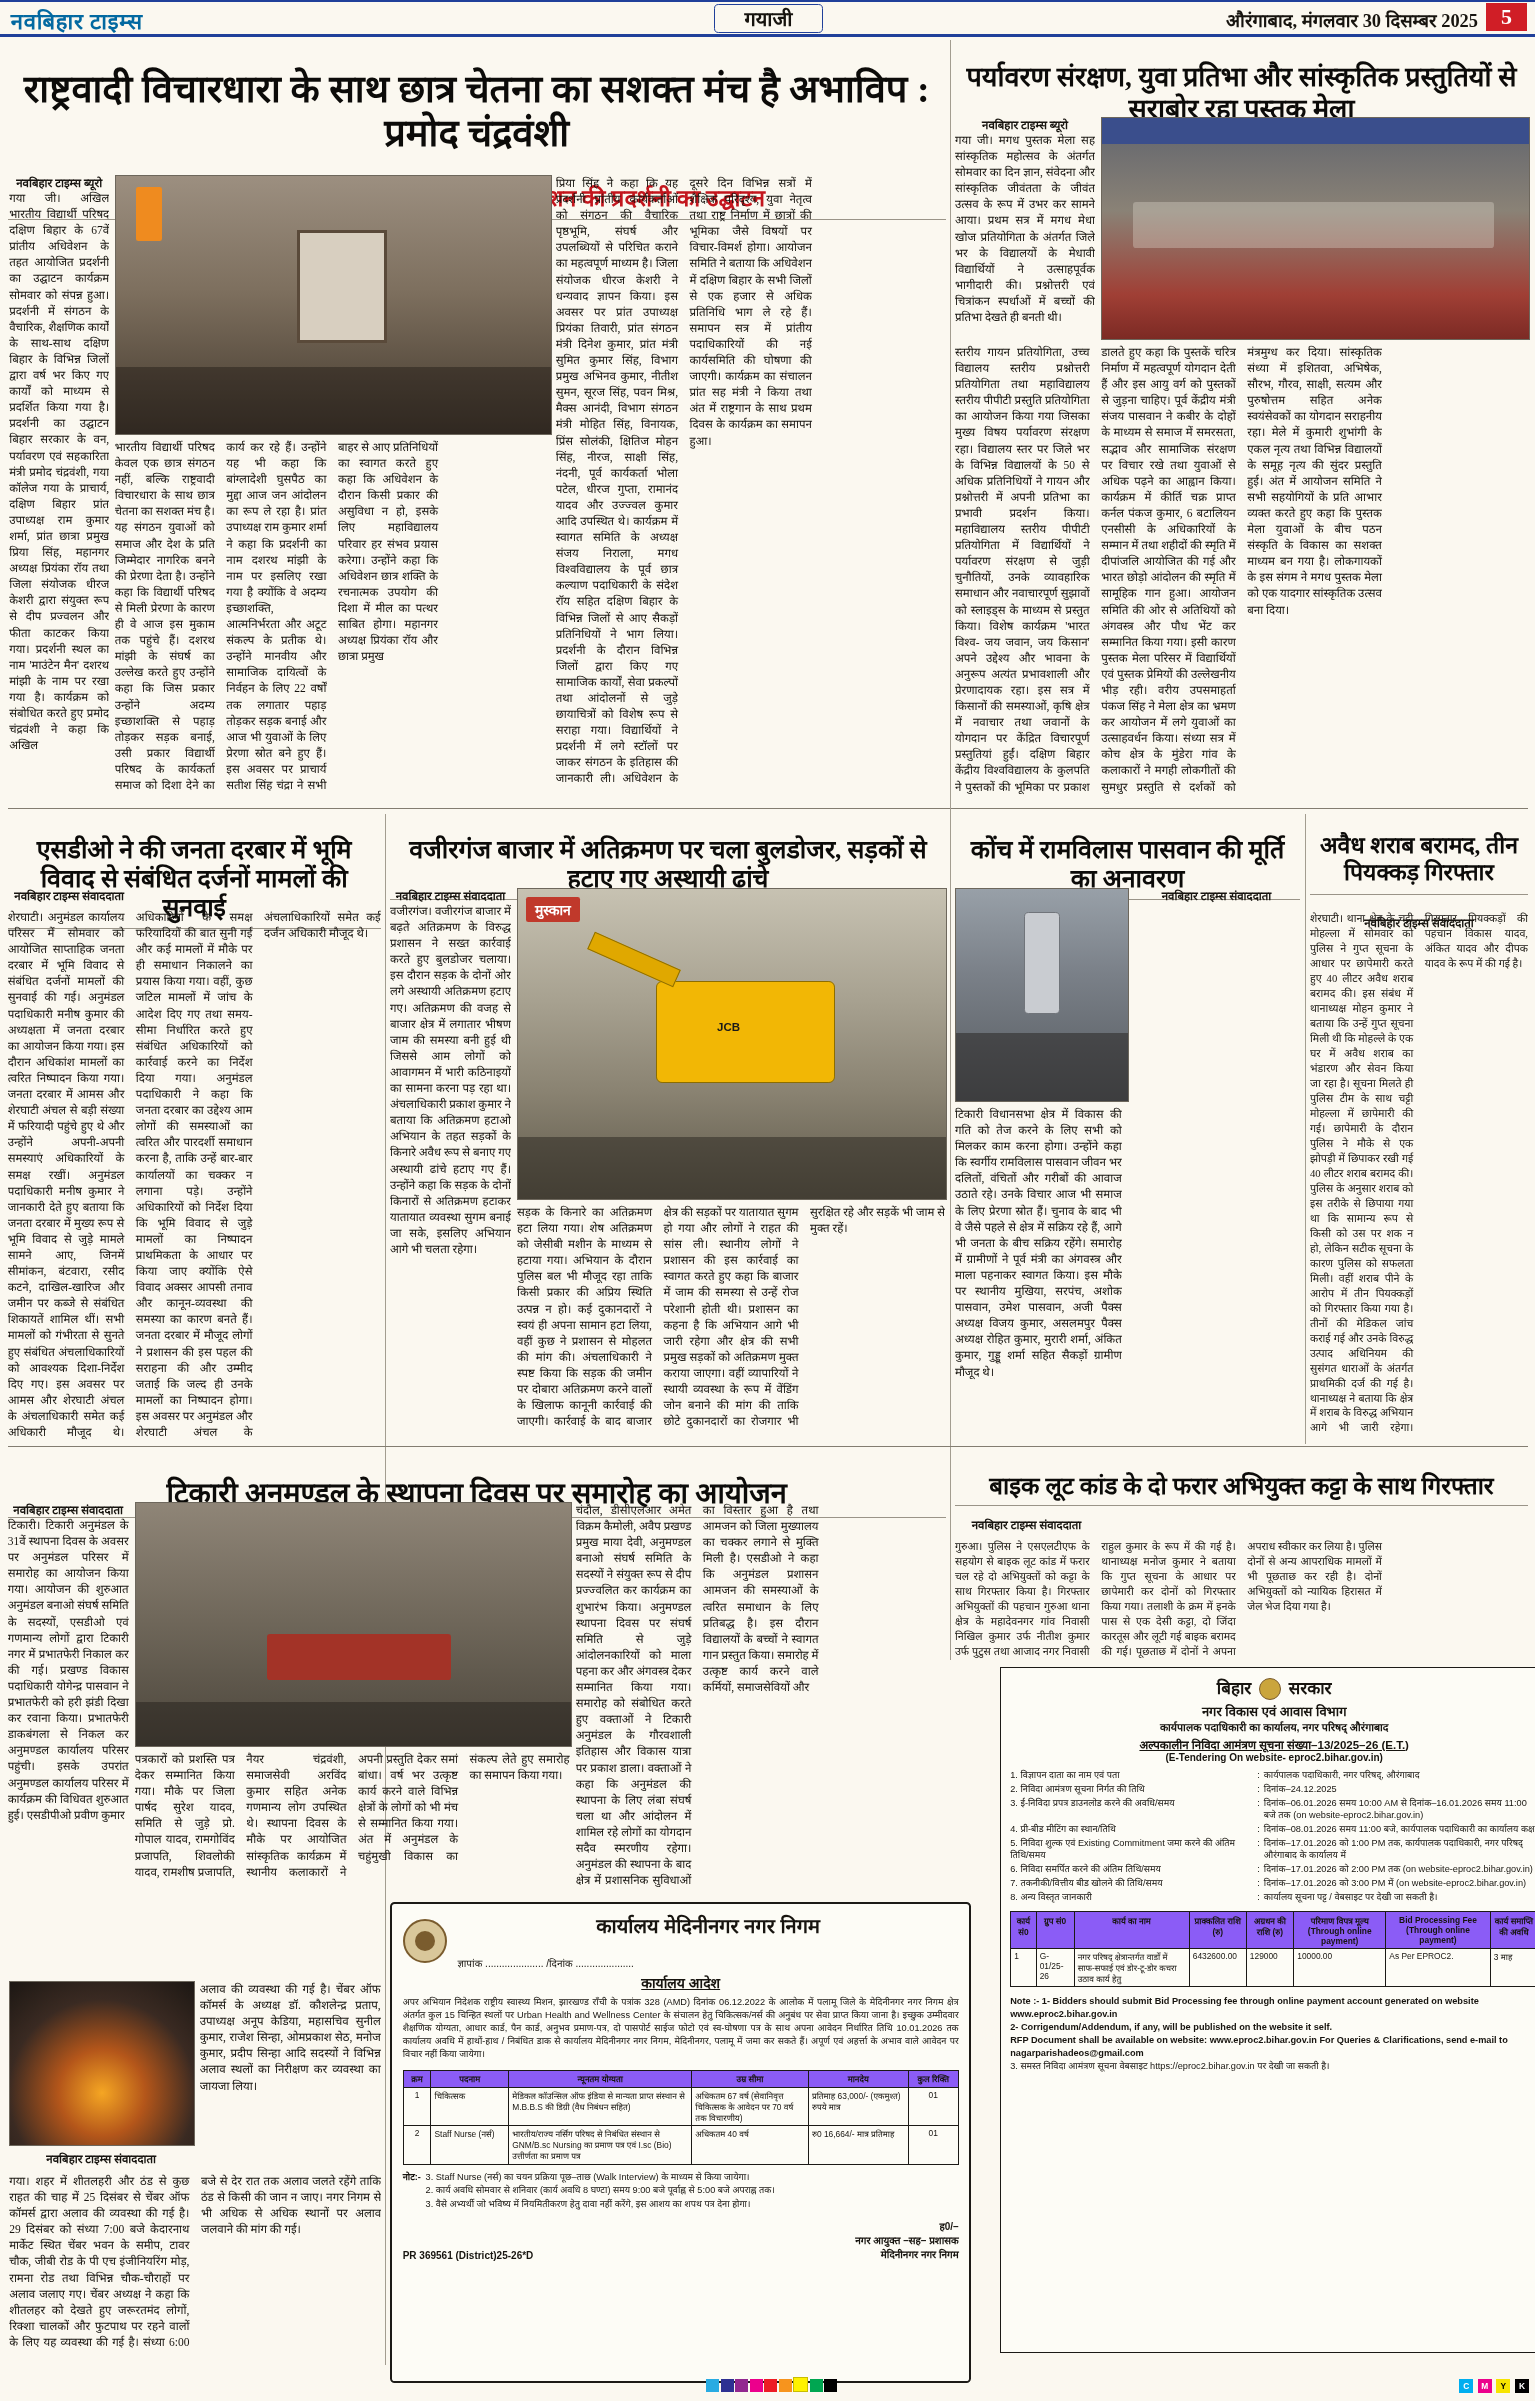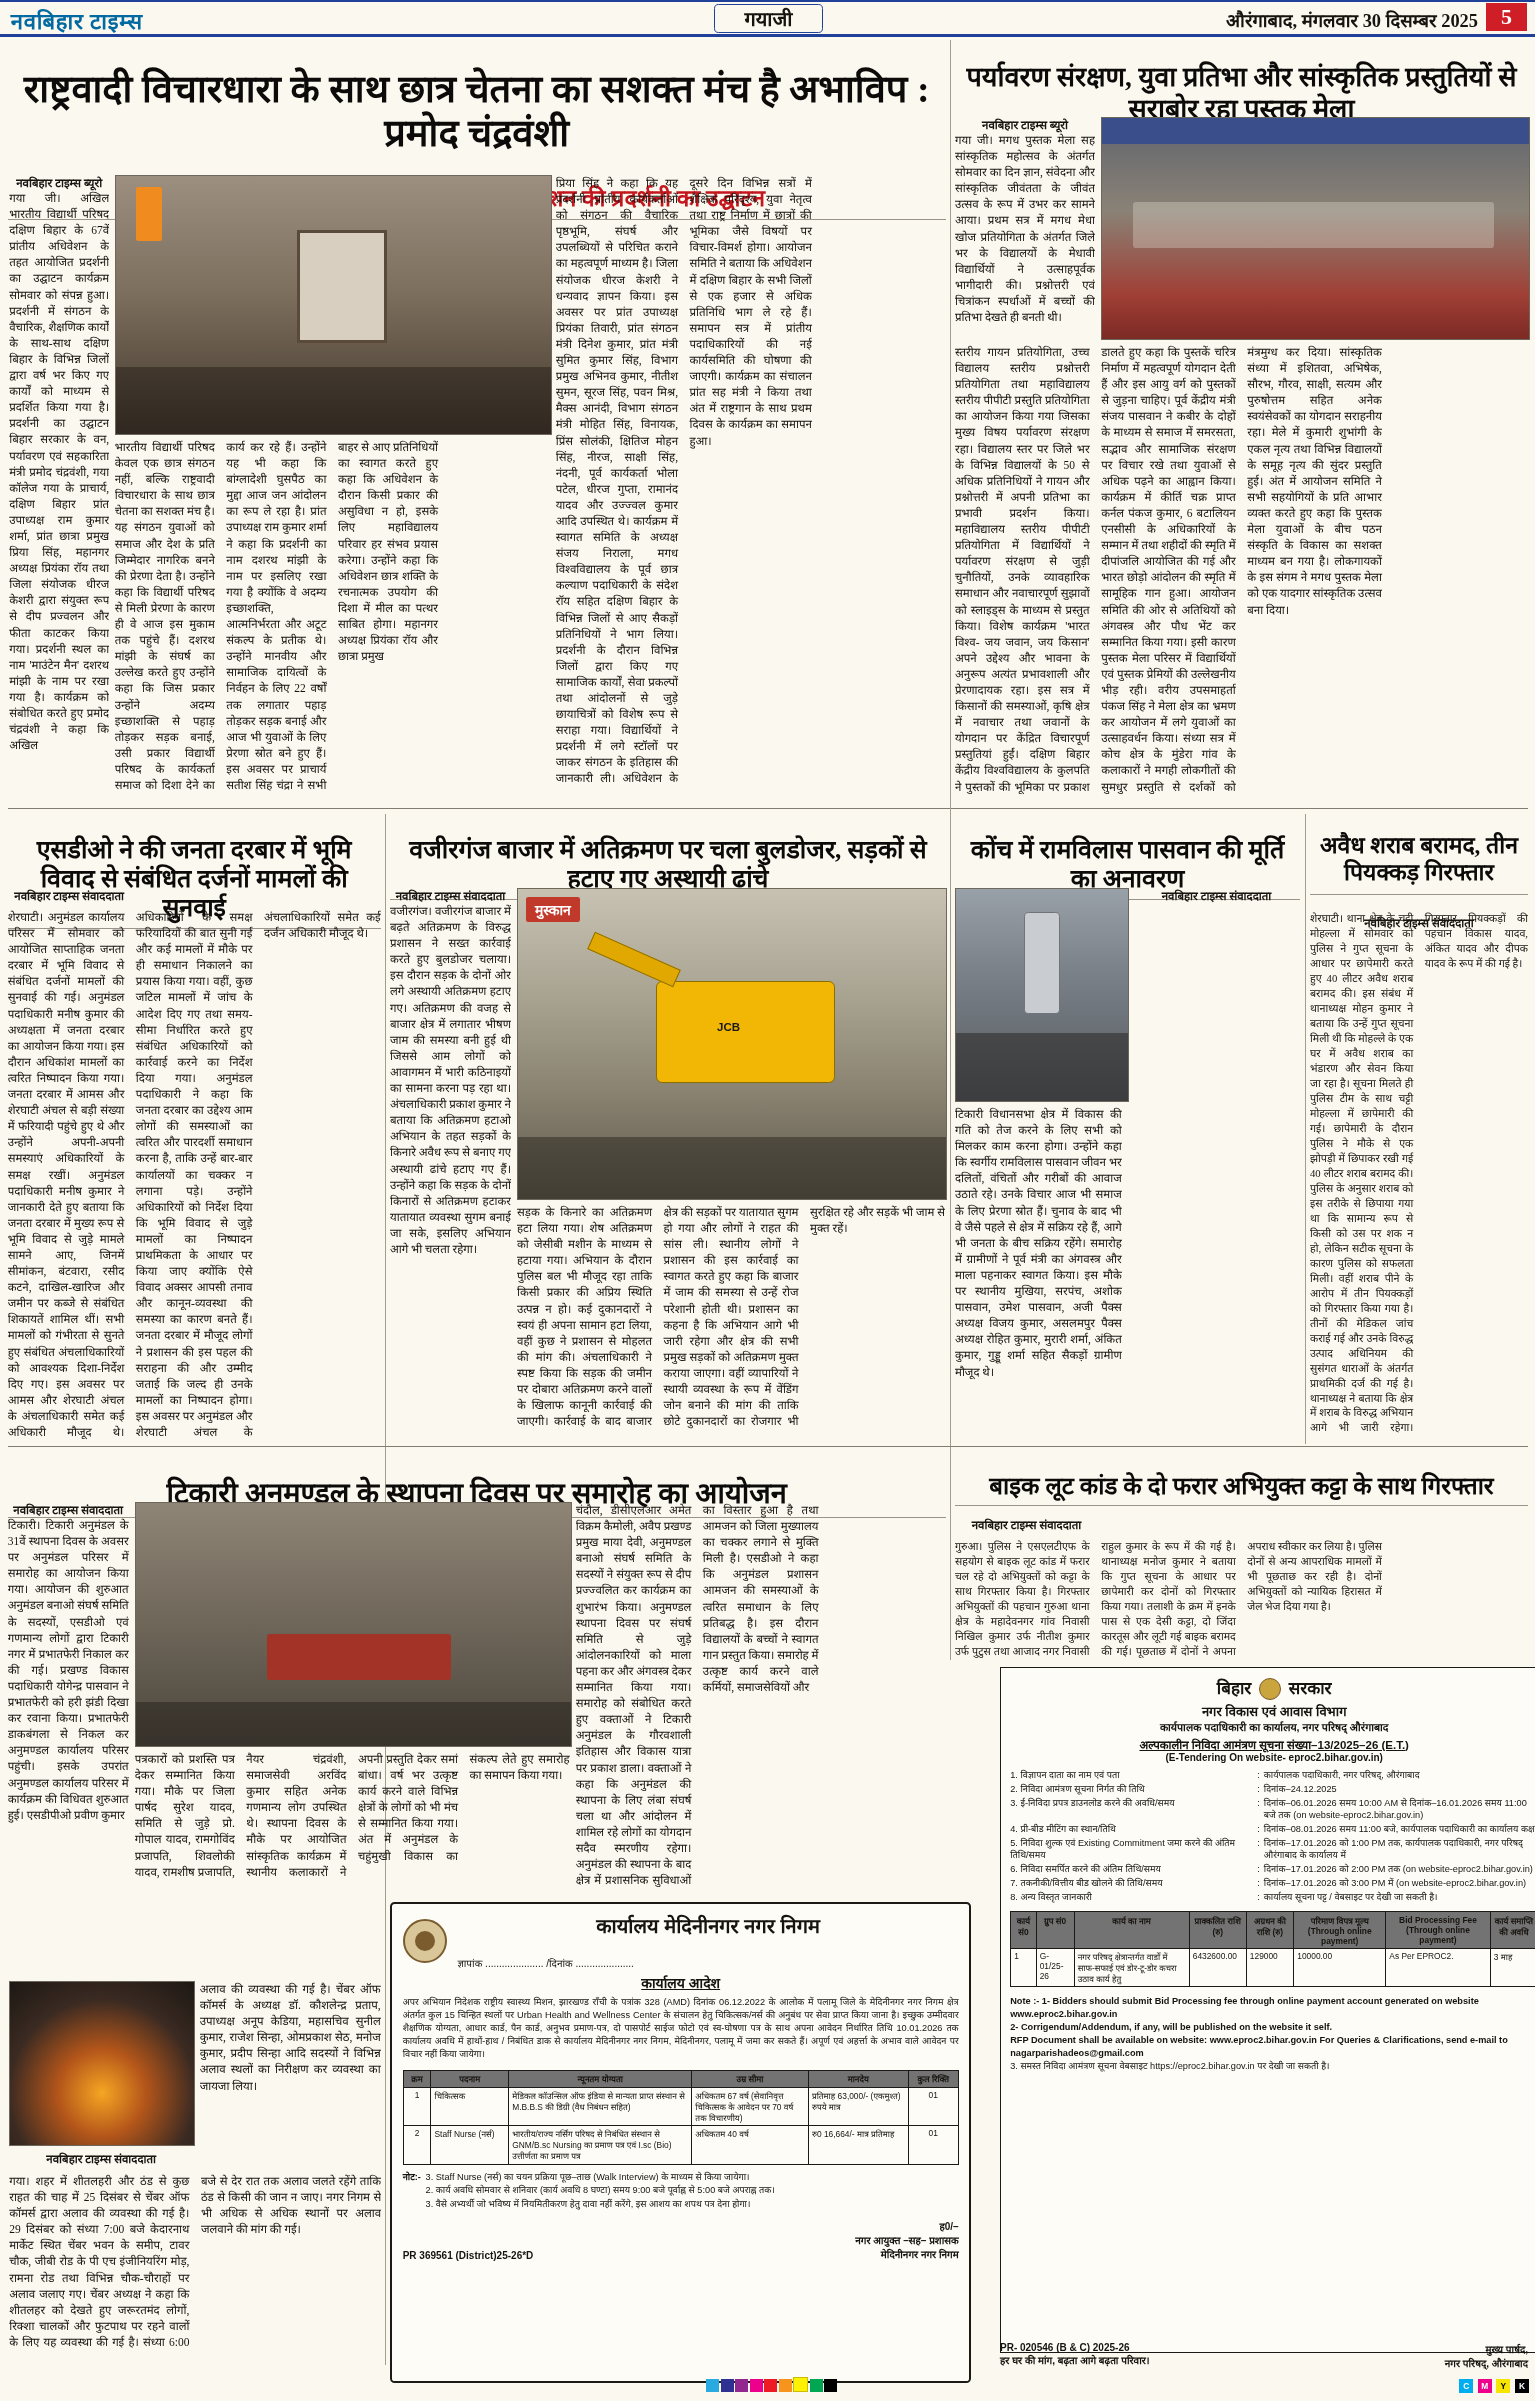--- a/index.html
+++ b/index.html
@@ -28,21 +28,21 @@
   .photo{position:absolute;border:0.8px solid #6d675c;overflow:hidden;}
   .shape{position:absolute;}
   .shop-sign{position:absolute;left:7.7px;top:7.7px;background:#c0392b;color:#fff;font-family:"Liberation Sans",sans-serif;
              font-weight:700;font-size:14px;padding:3.1px 9.2px;border-radius:2.3px;}
   .jcb-text{position:absolute;color:#1a1a1a;background:#f2b705;font-family:"Liberation Sans",sans-serif;
             font-weight:700;font-size:11.5px;padding:1.5px 6.1px;}
   
   .notice{position:absolute;border:1.5px solid #1c1a17;background:#fdfcf6;font-family:"Liberation Sans","DejaVu Sans",sans-serif;}
   .notice table{border-collapse:collapse;width:100%;font-size:8.4px;}
   .notice th,.notice td{border:0.8px solid #1c1a17;padding:2.3px 3.1px;vertical-align:top;text-align:left;}
-  .notice th{text-align:center;font-weight:700;background:#737373;}
+  .notice th{text-align:center;font-weight:700;background:#8b5cf6;}
   .tender-item{display:flex;font-size:9.2px;line-height:1.35;margin:1.5px 0;}
   .tender-item .lab{flex:0 0 46%;}
   .tender-item .sep{flex:0 0 10.7px;text-align:center;}
   .tender-item .val{flex:1;}
   .pre{white-space:pre-line;}
   .seal{width:40px;height:40px;border-radius:50%;border:2.3px solid #7a5c2e;background:#d9c79a;
         display:flex;align-items:center;justify-content:center;}
   .seal-inner{width:20px;height:20px;border-radius:50%;background:#7a5c2e;}
   .emblem{display:inline-block;width:20px;height:20px;border-radius:50%;background:#caa53d;border:1.5px solid #7a5c2e;
           vertical-align:middle;margin:0 7.7px;}
@@ -243,28 +243,20 @@
     </table>
 
     <div style="margin-top:7.7px;font-size:9.2px;font-weight:700;line-height:1.4;">
       <div>Note :- 1- Bidders should submit Bid Processing fee through online payment account generated on website www.eproc2.bihar.gov.in</div>
       <div>2- Corrigendum/Addendum, if any, will be published on the website it self.</div>
       <div>RFP Document shall be available on website: www.eproc2.bihar.gov.in For Queries &amp; Clarifications, send e-mail to nagarparishadeos@gmail.com</div>
       <div style="font-weight:400;">3. समस्त निविदा आमंत्रण सूचना वेबसाइट https://eproc2.bihar.gov.in पर देखी जा सकती है।</div>
     </div>
   </section>
 
-  <div class="abs" style="left:1000px;top:2342px;width:528px;font-family:'Liberation Sans',sans-serif;font-size:10px;font-weight:700;display:flex;justify-content:space-between;">
-    <div>
-      <div>PR- 020546 (B &amp; C) 2025-26</div>
-      <div>हर घर की मांग, बढ़ता आगे बढ़ता परिवार।</div>
-    </div>
-    <div class="pre" style="text-align:right;">मुख्य पार्षद,
-नगर परिषद्, औरंगाबाद</div>
-  </div>
 
   <section class="abs" style="left:7.7px;top:1904px;width:373px;height:461px;">
     <div class="photo" style="left:1.5px;top:77px;width:184px;height:163px;background:radial-gradient(circle at 50% 68%,#f5a623,#b4561a 30%,#3a2a22 65%,#1c1713);"></div>
     <div class="bt" style="position:absolute;left:192px;top:77px;width:181px;height:163px;">अलाव की व्यवस्था की गई है। चेंबर ऑफ कॉमर्स के अध्यक्ष डॉ. कौशलेन्द्र प्रताप, उपाध्यक्ष अनूप केडिया, महासचिव सुनील कुमार, राजेश सिन्हा, ओमप्रकाश सेठ, मनोज कुमार, प्रदीप सिन्हा आदि सदस्यों ने विभिन्न अलाव स्थलों का निरीक्षण कर व्यवस्था का जायजा लिया।</div>
     <div class="by abs" style="left:1.5px;top:247px;width:184px;">नवबिहार टाइम्स संवाददाता</div>
     <div class="bt c2" style="position:absolute;left:1.5px;top:269px;width:372px;height:189px;">गया। शहर में शीतलहरी और ठंड से कुछ राहत की चाह में 25 दिसंबर से चेंबर ऑफ कॉमर्स द्वारा अलाव की व्यवस्था की गई है। 29 दिसंबर को संध्या 7:00 बजे केदारनाथ मार्केट स्थित चेंबर भवन के समीप, टावर चौक, जीबी रोड के पी एच इंजीनियरिंग मोड़, रामना रोड तथा विभिन्न चौक-चौराहों पर अलाव जलाए गए। चेंबर अध्यक्ष ने कहा कि शीतलहर को देखते हुए जरूरतमंद लोगों, रिक्शा चालकों और फुटपाथ पर रहने वालों के लिए यह व्यवस्था की गई है। संध्या 6:00 बजे से देर रात तक अलाव जलते रहेंगे ताकि ठंड से किसी की जान न जाए। नगर निगम से भी अधिक से अधिक स्थानों पर अलाव जलवाने की मांग की गई।</div>
   </section>
 
   <section class="notice" style="left:390px;top:1902px;width:556px;height:462px;padding:7.7px 10.7px;border-width:2.3px;border-radius:4.6px;">
     <div style="display:flex;align-items:center;gap:10.7px;">

